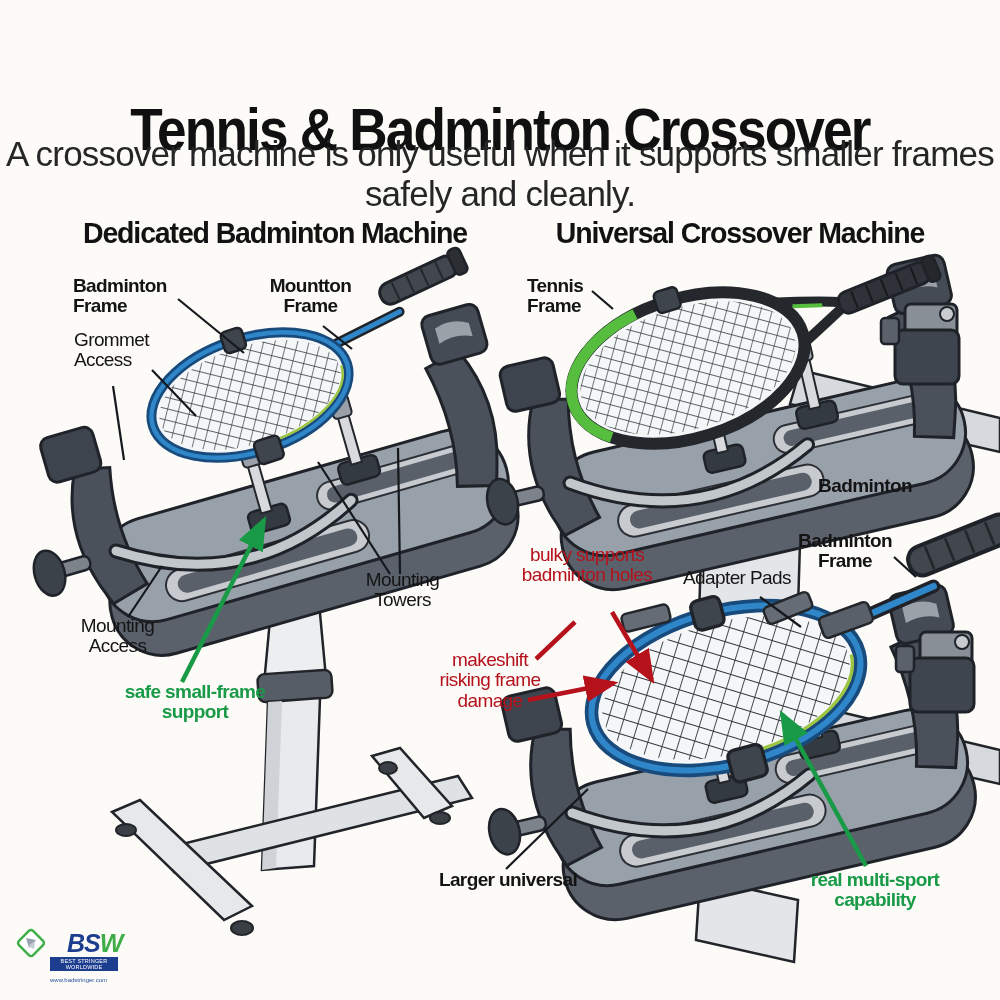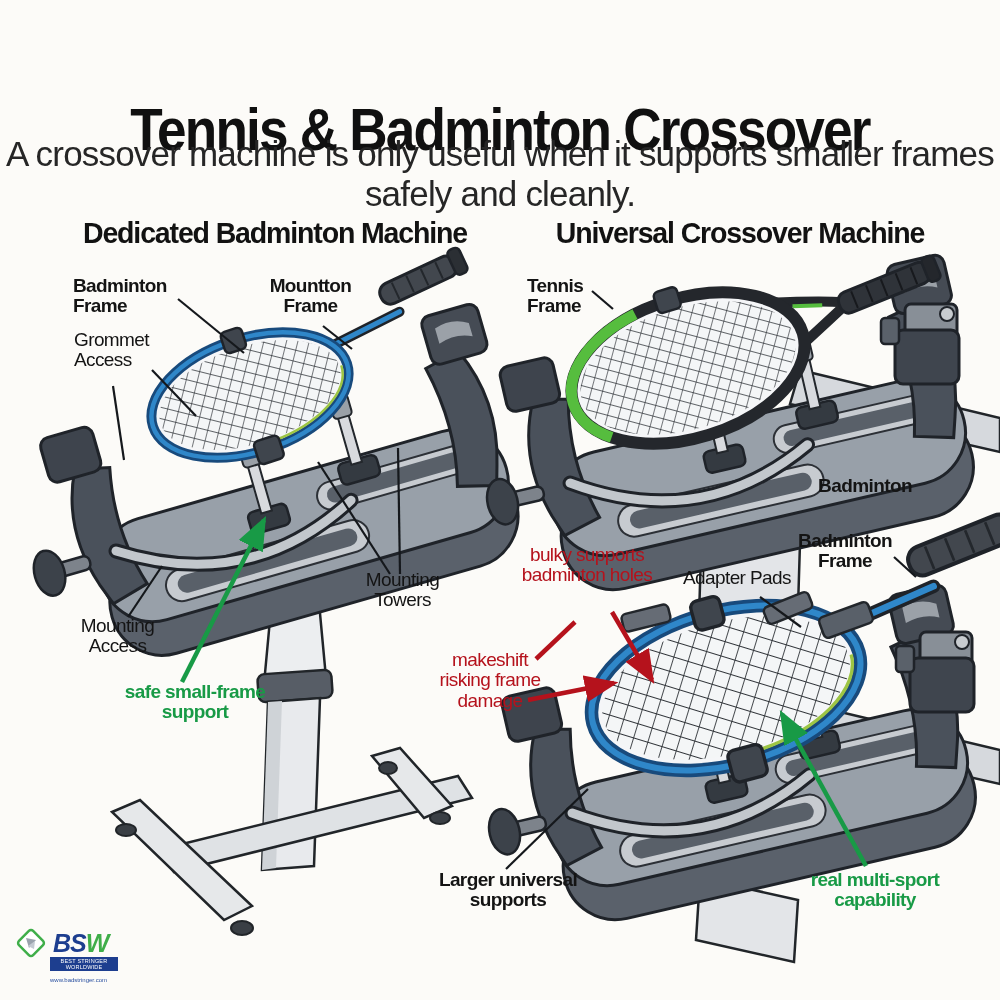--- a/index.html
+++ b/index.html
@@ -13,21 +13,21 @@
             letter-spacing:-.8px;color:#262626;}
   .hdr{font-size:30px;font-weight:bold;letter-spacing:-1.2px;text-align:center;
        transform:scaleX(.95);transform-origin:center;color:#121212;}
   .lbl{font-size:19px;line-height:1.07;letter-spacing:-.6px;text-align:center;}
   .lbl span{display:block;}
   .b{font-weight:bold;}
   .ta-l{text-align:left;}
   .red{color:var(--red,#b5121c);}
   .green{color:var(--green,#189a46);}
   .logo{position:absolute;left:14px;top:926px;width:130px;z-index:2;}
-  .logo-row{display:flex;align-items:center;gap:5px;}
+  .logo-row{display:flex;align-items:center;gap:19px;}
   .logo-abbr{font-size:25px;font-weight:bold;font-style:italic;letter-spacing:-1px;line-height:1;}
   .logo-bs{color:#1d3e8f;} .logo-w{color:#3fae49;}
   .logo-bar{margin-left:36px;margin-top:-3px;background:#1d3e8f;color:#fff;font-size:5.5px;
             padding:1px 3px;width:62px;text-align:center;letter-spacing:.2px;}
   .logo-url{margin-left:36px;margin-top:6px;color:#2a50a0;font-size:6px;}
 </style>
 </head>
 <body style="--red: #b5121c; --green: #189a46; background: rgb(252, 251, 248);">
 
 <svg id="scene" width="1000" height="1000" viewBox="0 0 1000 1000">
@@ -232,21 +232,20 @@
   <span>bulky supports</span>
   <span>badminton holes</span>
 </div>
 <div class="txt lbl red" style="left:405px;top:650px;width:170px">
   <span>makeshift</span>
   <span>risking frame</span>
   <span>damage</span>
 </div>
 <div class="txt lbl b" style="left:418px;top:870px;width:180px">
   <span>Larger universal</span>
-  <span>supports</span>
 </div>
 <div class="txt lbl b green" style="left:770px;top:870px;width:210px">
   <span>real multi-sport</span>
   <span>capability</span>
 </div>
 
 <div class="logo">
   <div class="logo-row">
     <svg width="34" height="34" viewBox="0 0 34 34">
       <rect x="7" y="7" width="20" height="20" rx="3" fill="#ffffff" stroke="#3fae49" stroke-width="2.5" transform="rotate(45 17 17)"></rect>

